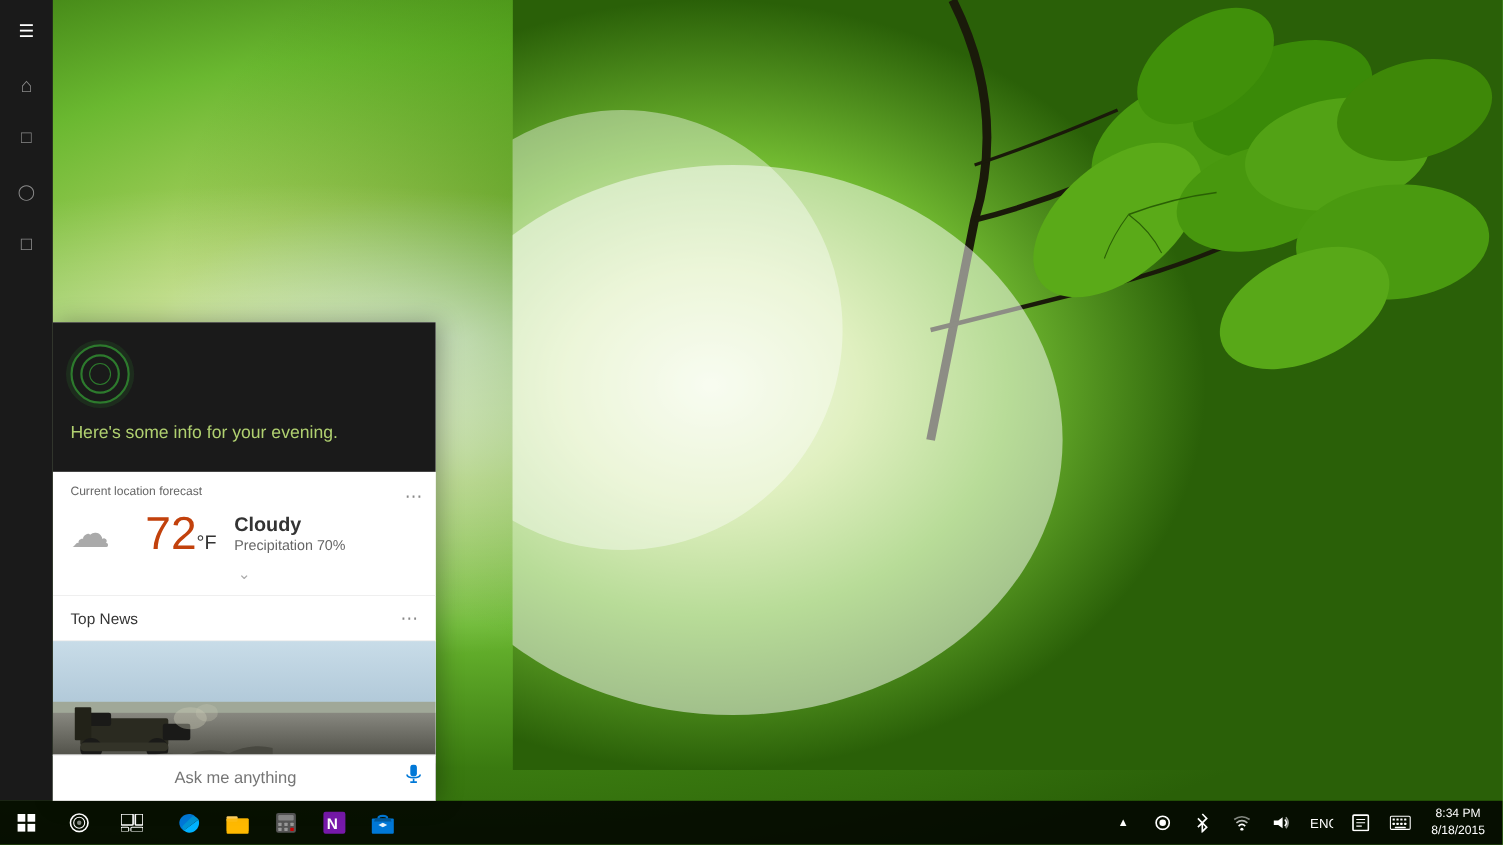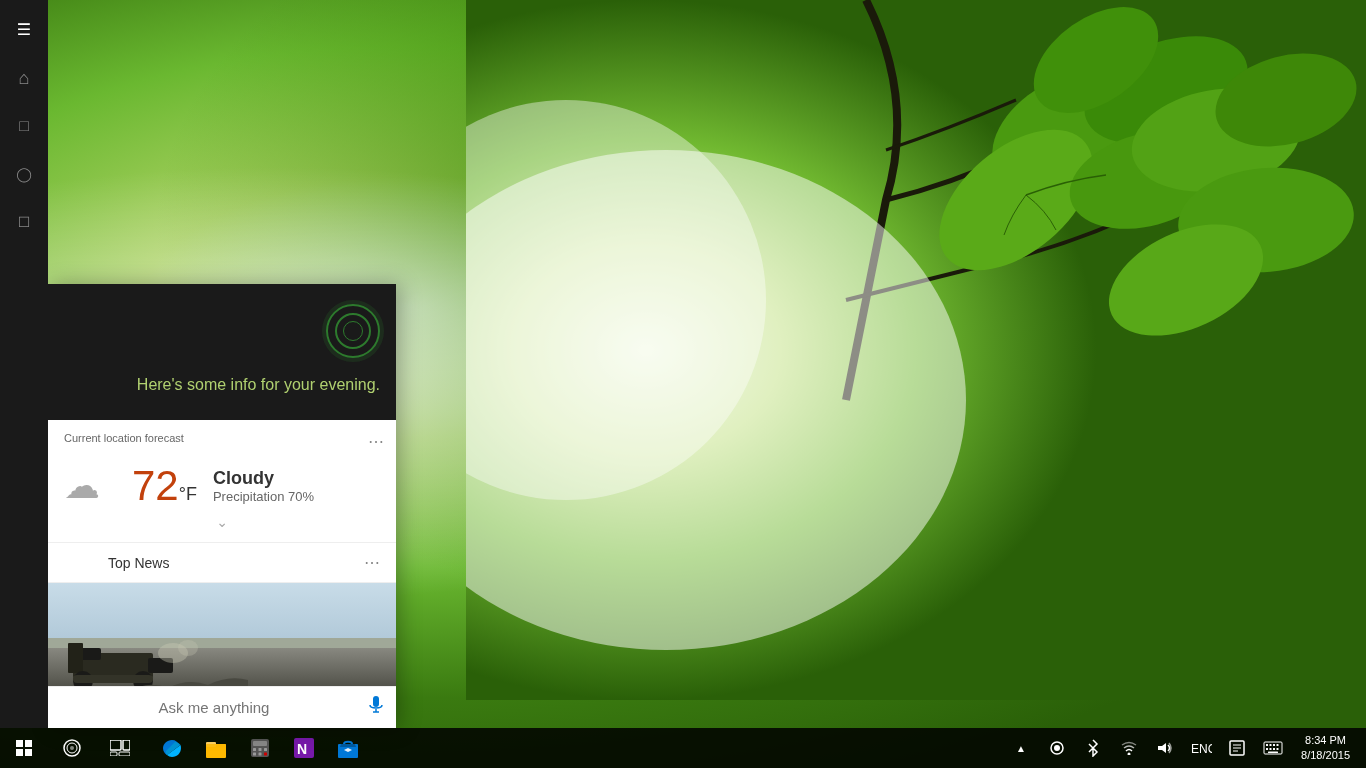--- a/index.html
+++ b/index.html
@@ -184,21 +184,21 @@
       top: 12px;
       right: 12px;
       color: #888;
       cursor: pointer;
       font-size: 16px;
     }
 
     .weather-label {
       font-size: 11px;
       color: #666;
-      margin-bottom: 18px;
+      margin-bottom: 8px;
     }
 
     .weather-main {
       display: flex;
       align-items: center;
       gap: 16px;
     }
 
     .weather-icon-cloud {
       font-size: 36px;
@@ -241,21 +241,20 @@
       display: flex;
       align-items: center;
       justify-content: space-between;
       border-bottom: 1px solid #eee;
     }
 
     .news-title {
       font-size: 14px;
       color: #333;
       font-weight: 400;
-      margin-left: 44px;
     }
 
     .news-image-container {
       position: relative;
       height: 145px;
       overflow: hidden;
     }
 
     .news-image {
       width: 100%;
@@ -390,21 +389,21 @@
       display: flex;
       flex-direction: column;
       box-shadow: 4px 0 20px rgba(0,0,0,0.3);
     }
 
     .cortana-full-header {
       background: #1a1a1a;
       padding: 20px 16px 24px;
       display: flex;
       flex-direction: column;
-      align-items: flex-end;
+      align-items: flex-start;
       gap: 16px;
     }
 
     .cortana-ring {
       width: 54px;
       height: 54px;
       border-radius: 50%;
       border: 2.5px solid #2d7a2d;
       display: flex;
       align-items: center;

